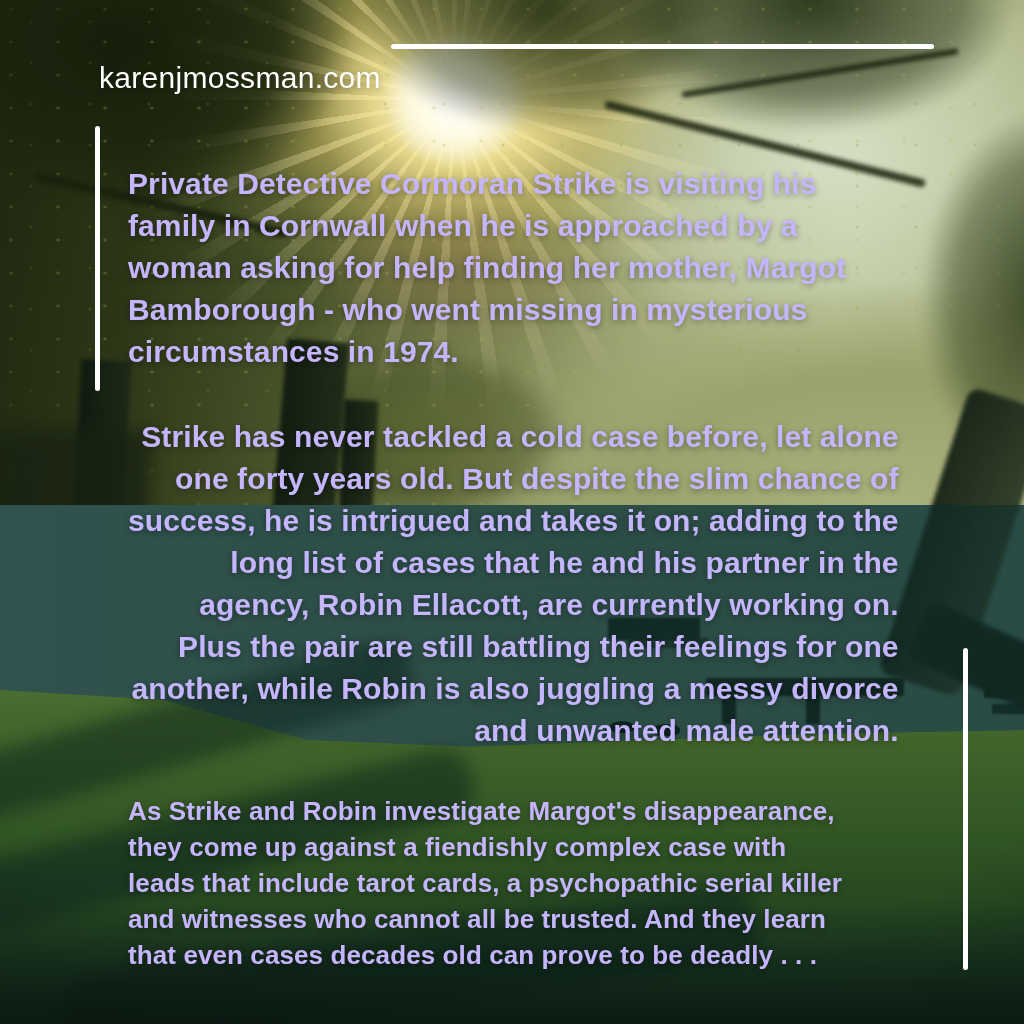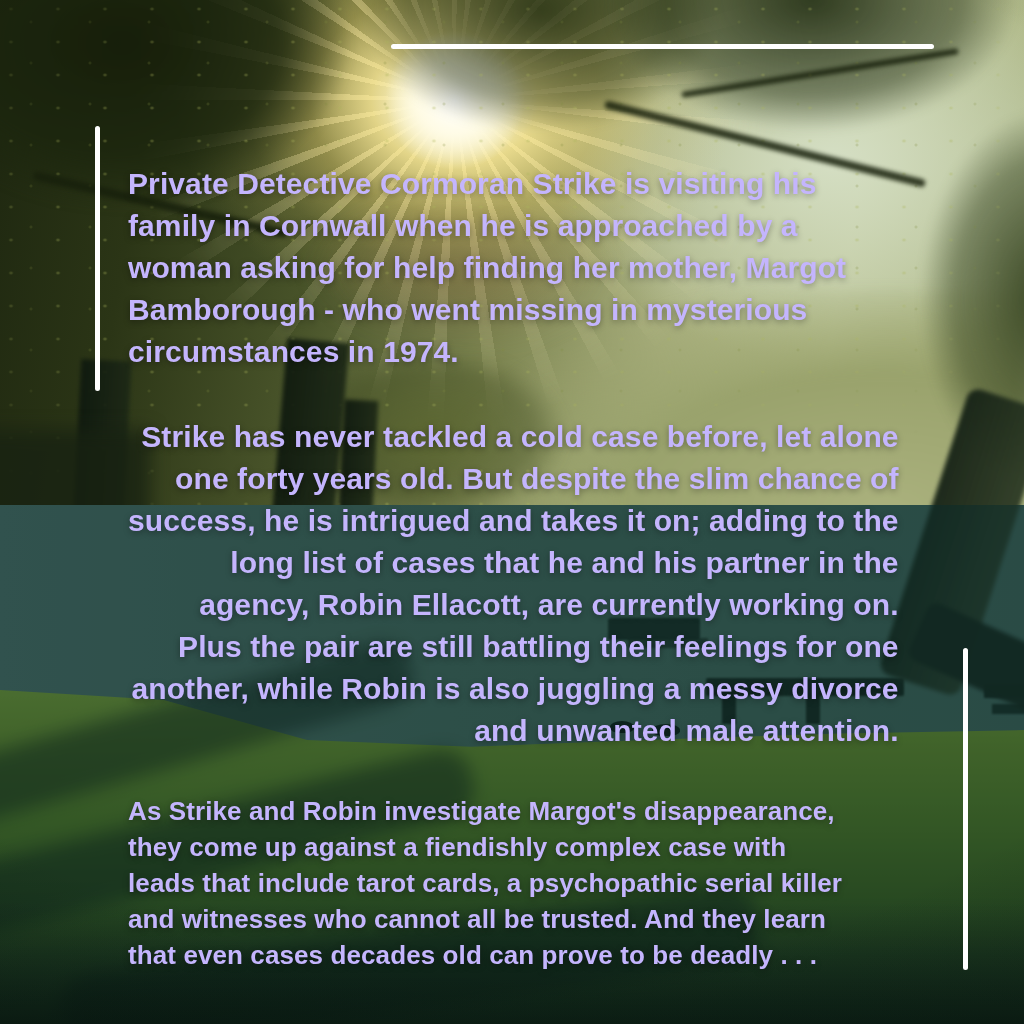--- a/index.html
+++ b/index.html
@@ -159,20 +159,21 @@
   <div class="grass"></div>
   <div class="grass-stripe gs1"></div>
   <div class="grass-stripe gs2"></div>
   <div class="grass-stripe gs3"></div>
   <div class="bird bird-1"></div>
   <div class="bird bird-2"></div>
   <div class="teal-overlay"></div>
   <div class="vignette"></div>
 
   <div class="rule top-rule"></div>
+  <div class="site-url">karenjmossman.com</div>
   <div class="rule left-rule"></div>
   <div class="rule right-rule"></div>
 
   <div class="para para-1">Private Detective Cormoran Strike is visiting his
 family in Cornwall when he is approached by a
 woman asking for help finding her mother, Margot
 Bamborough - who went missing in mysterious
 circumstances in 1974.</div>
   <div class="para para-2">Strike has never tackled a cold case before, let alone
 one forty years old. But despite the slim chance of

